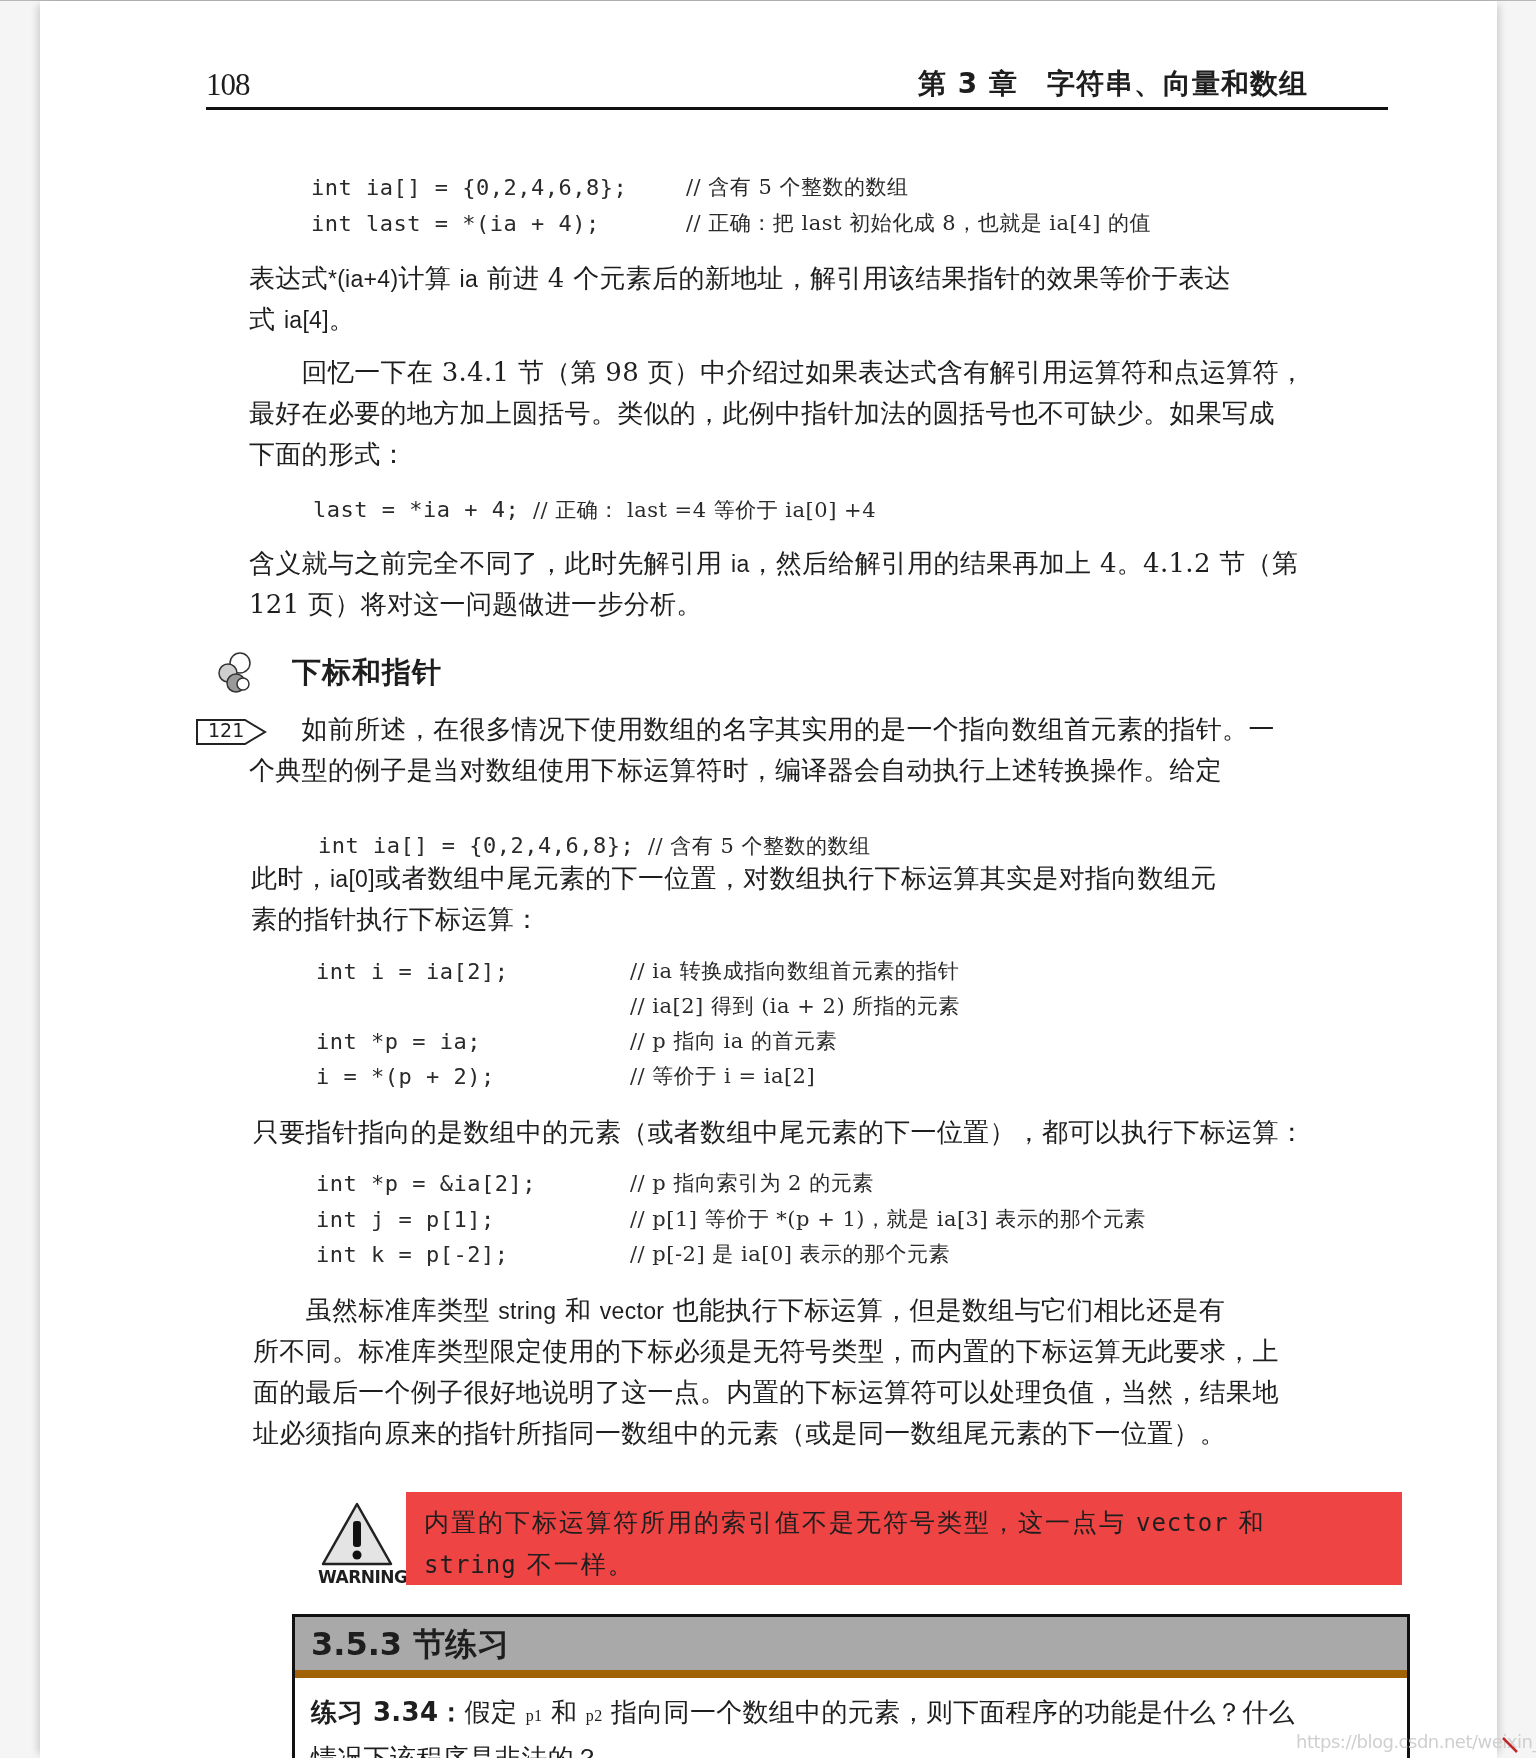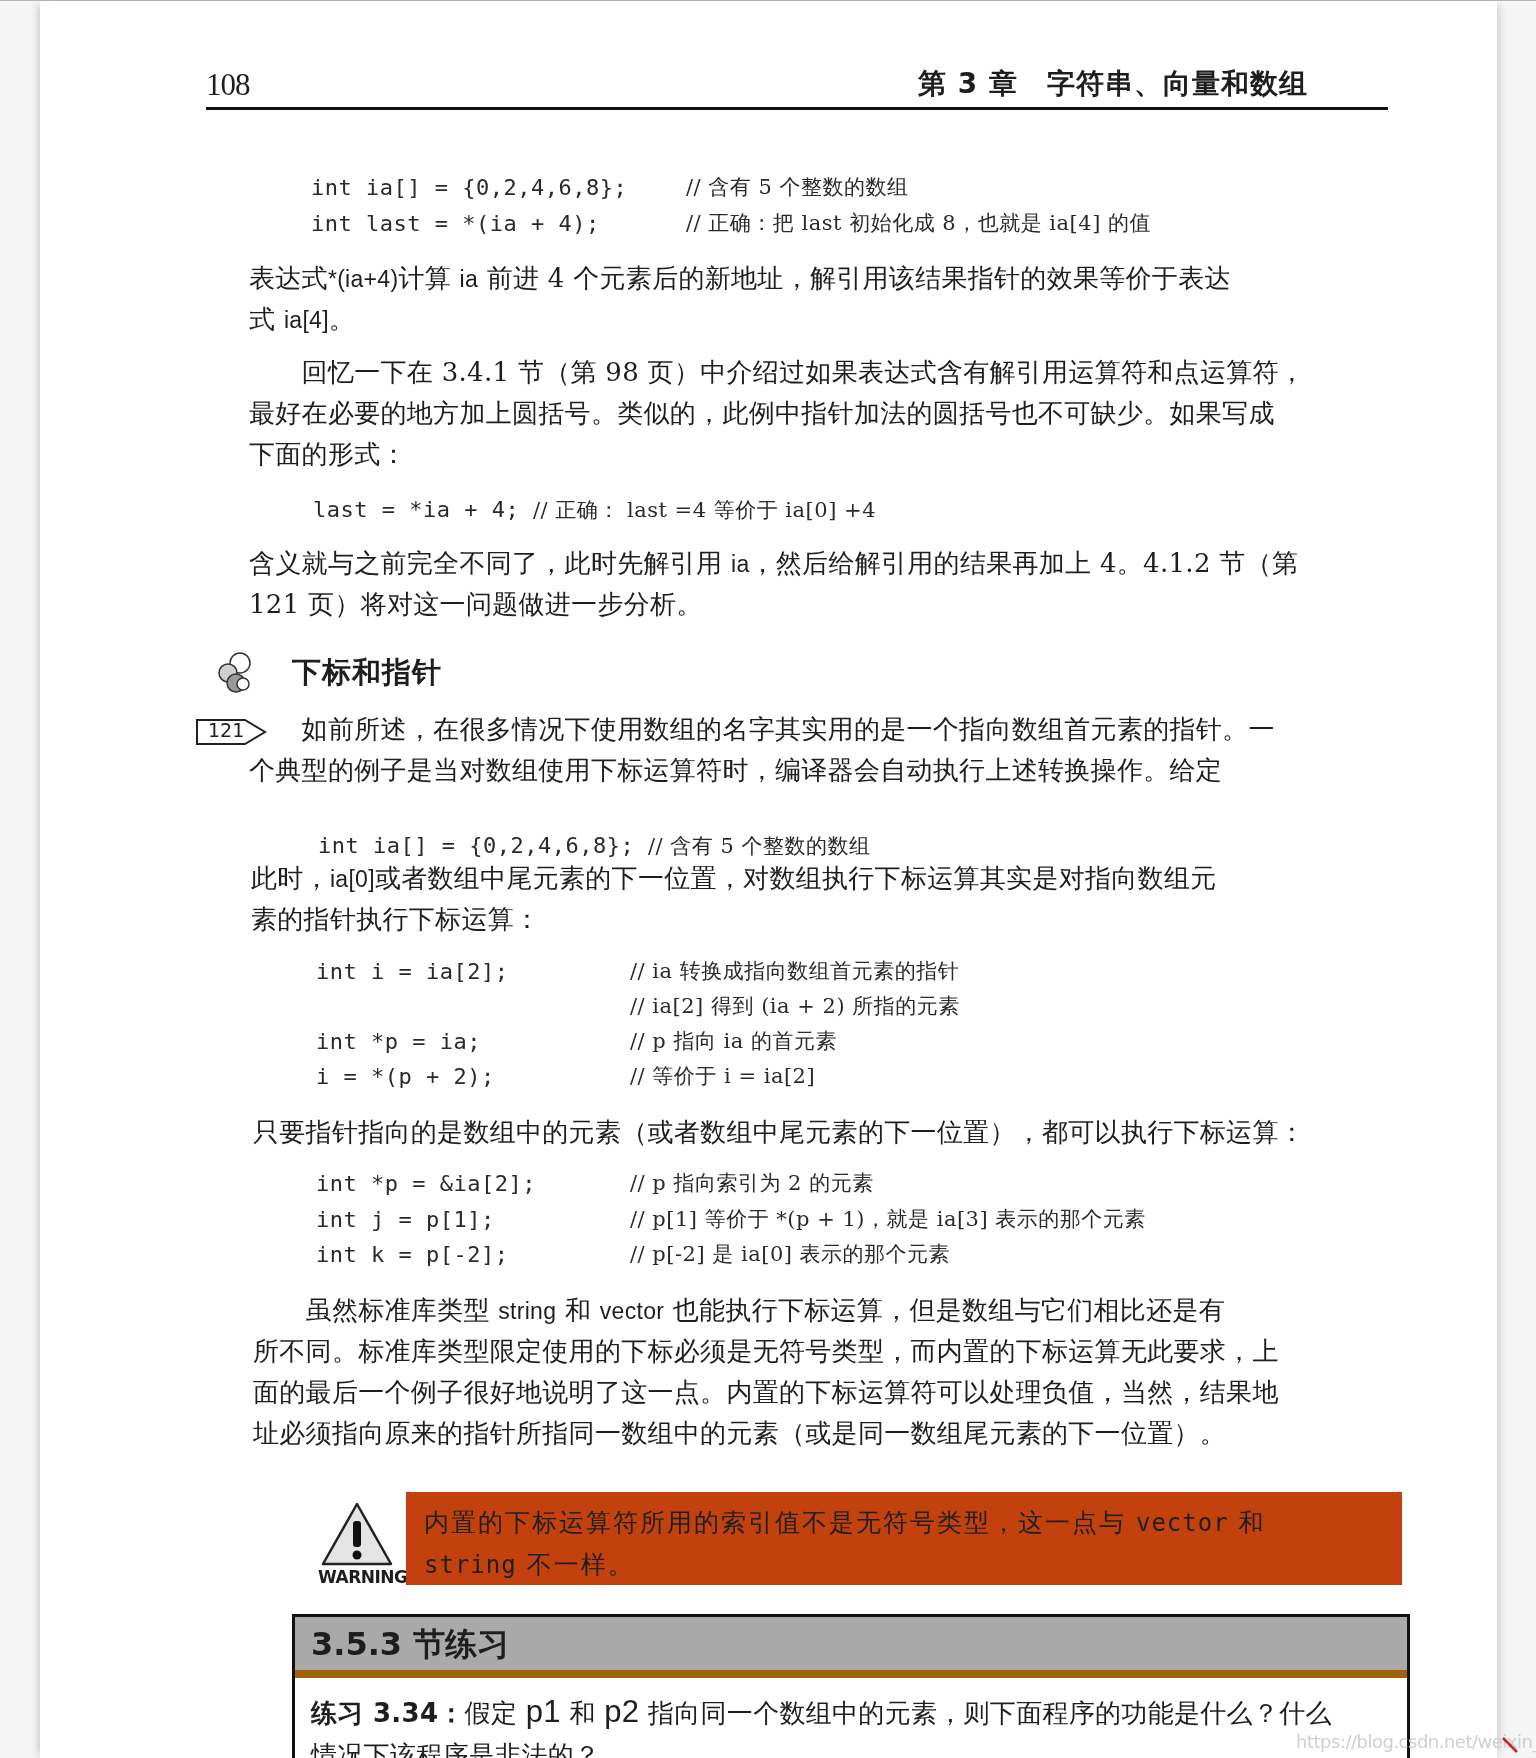--- a/index.html
+++ b/index.html
@@ -38,21 +38,21 @@
   }
   .para .m { font-family: Liberation Sans, sans-serif; font-size: 23px; text-align: center; }
   .section-title {
     left: 252px; top: 652px; font-size: 29px; font-weight: bold;
     font-family: Liberation Serif, serif; letter-spacing: 1px;
   }
   .section-icon { left: 176px; top: 650px; width: 40px; height: 44px; }
   .margin-ref { left: 155px; top: 716px; width: 72px; height: 30px; }
   .warn-box {
     position: absolute; left: 366px; top: 1491px; width: 996px; height: 93px;
-    background: #c2410c;
+    background: #ef4444;
   }
   .warn-text {
     position: absolute; left: 18px; top: 10px; width: 970px;
     font-size: 25px; line-height: 41px; letter-spacing: 2px; color: #1e1e1e;
   }
   .warn-text .m { font-family: "DejaVu Sans Mono", monospace; font-size: 24px; letter-spacing: 1px; }
   .warn-icon { left: 280px; top: 1500px; width: 74px; height: 66px; }
   .warn-label {
     left: 278px; top: 1566px; font-family: "DejaVu Sans", sans-serif;
     font-weight: bold; font-size: 17px; letter-spacing: -0.5px;
@@ -67,21 +67,21 @@
   }
   .ex-head-text {
     position: absolute; left: 16px; top: 6px; font-size: 32px;
     font-family: "DejaVu Sans", sans-serif; font-weight: bold; color: #1e1e1e;
   }
   .ex-body {
     position: absolute; left: 16px; top: 74px; width: 1080px;
     font-size: 26px; line-height: 42px; color: #1e1e1e; letter-spacing: 0.3px;
   }
   .ex-body .lbl { font-family: "DejaVu Sans", sans-serif; font-weight: bold; }
-  .ex-body .m { font-family: Liberation Sans, sans-serif; font-size: 31px; text-align: center; }
+  .ex-body .m { font-family: Liberation Serif, serif; font-size: 16px; text-align: center; }
   .watermark {
     left: 1256px; top: 1730px; font-family: "DejaVu Sans", sans-serif;
     font-size: 18px; color: #cfcfcf; letter-spacing: -0.5px;
   }
   .red-mark { left: 1460px; top: 1734px; width: 20px; height: 20px; }
 </style>
 </head>
 <body>
 
 <div class="topline"></div>

